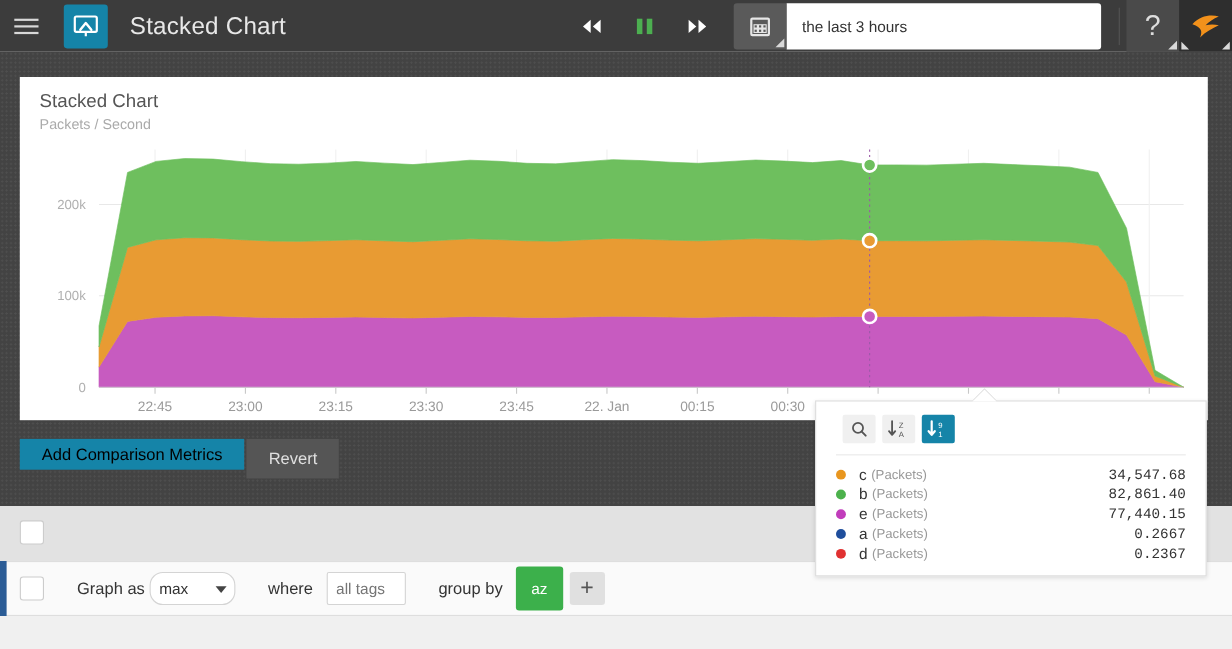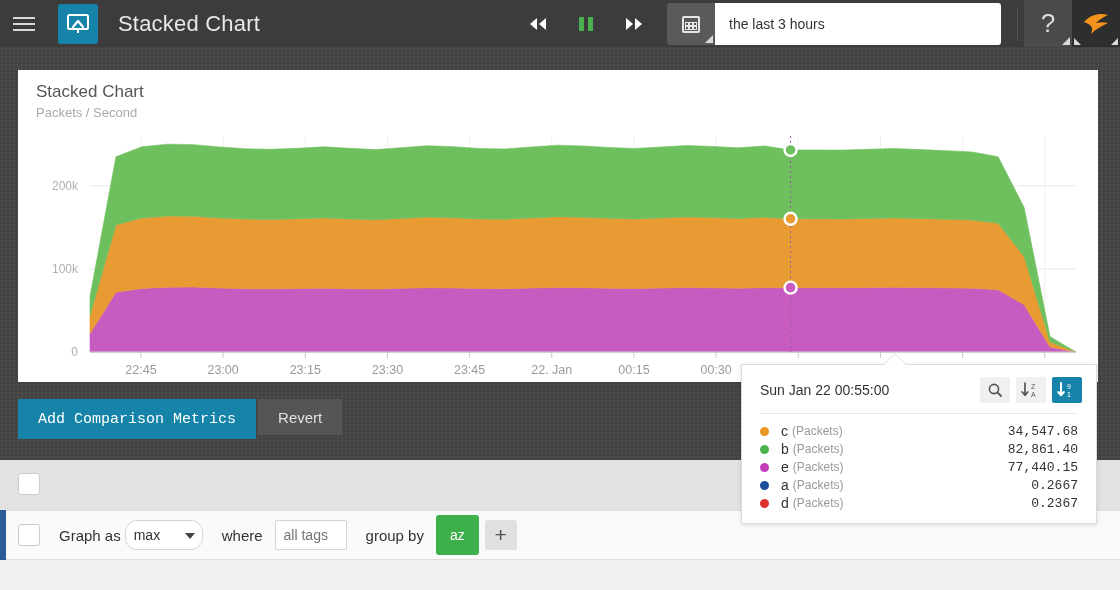--- a/index.html
+++ b/index.html
@@ -88,22 +88,22 @@
     background: #fff;
   }
   .chart-title { position:absolute; left: 18px; top: 12px; font-size: 17px; color: #555; }
   .chart-sub   { position:absolute; left: 18px; top: 35px; font-size: 13px; color: #aaa; }
 
   .plot { position: absolute; left: 0; top: 60px; width: 1080px; height: 252px; }
 
   
   .actions { position: absolute; left: 18px; top: 399px; display: flex; gap: 2px; }
   .btn-primary {
-    background: #1584a8; color: #ffffff; border: none; height: 40px; padding: 0 20px;
-    font-size: 15px; font-family: Liberation Mono, monospace; cursor: pointer;
+    background: #1584a8; color: #000000; border: none; height: 28px; padding: 0 20px;
+    font-size: 15px; font-family: Liberation Sans, sans-serif; cursor: pointer;
   }
   .btn-dark {
     background: #555; color: #e0e0e0; border: none; height: 36px; padding: 0 20px;
     font-size: 15px; font-family: "Liberation Sans", sans-serif; cursor: pointer;
   }
 
   
   .bottom { position: absolute; left: 0; top: 460px; width: 1120px; height: 130px; background: #f0f0f0; }
   .bottom-head {
     position: absolute; left: 0; top: 0; width: 1120px; height: 50px; background: #e2e2e2;
@@ -117,21 +117,21 @@
   .metric-row {
     position: absolute; left: 0; top: 50px; width: 1120px; height: 50px;
     background: #fafafa; border-top: 1px solid #dedede; border-bottom: 1px solid #dedede;
     display: flex; align-items: center;
   }
   .row-accent { width: 6px; height: 50px; background: #2b5c96; }
   .metric-row .chk { margin-left: 12px; }
   .metric-name {
     margin-left: 22px; color: #3a81b8; font-size: 15px; cursor: pointer;
   }
-  .lbl { font-size: 15px; color: #333; margin-left: 19px; }
+  .lbl { font-size: 15px; color: #333; margin-left: 30px; }
   .sel {
     margin-left: 4px; width: 78px; height: 30px; background: #fff;
     border: 1px solid #d4d4d4; border-radius: 12px; font-size: 14px; color: #333;
     display: flex; align-items: center; padding: 0 8px; position: relative; cursor: pointer;
   }
   .sel .caret {
     position: absolute; right: 7px; top: 12px;
     width: 0; height: 0; border-left: 5px solid transparent;
     border-right: 5px solid transparent; border-top: 6px solid #444;
   }
@@ -327,21 +327,20 @@
 
 <div class="actions">
   <button class="btn-primary">Add Comparison Metrics</button>
   <button class="btn-dark">Revert</button>
 </div>
 
 <div class="tooltip">
   <span class="tip-arrow-b"></span>
   <span class="tip-arrow"></span>
   <div class="tip-head">
-    <div class="tip-date">Sun Jan 22 00:55:00</div>
     <div class="tip-btn">
       <svg width="16" height="16" viewBox="0 0 16 16">
         <circle cx="7" cy="7" r="4.6" fill="none" stroke="#555" stroke-width="1.6"></circle>
         <path d="M10.4 10.4 L14 14" stroke="#555" stroke-width="1.8" stroke-linecap="round"></path>
       </svg>
     </div>
     <div class="tip-btn">
       <svg width="22" height="18" viewBox="0 0 22 18">
         <path d="M5 2 L5 14 M2.2 11 L5 14.3 L7.8 11" stroke="#555" stroke-width="1.7" fill="none" stroke-linecap="round" stroke-linejoin="round"></path>
         <text x="11" y="8" font-family="Liberation Sans, sans-serif" font-size="7" fill="#555">Z</text>

